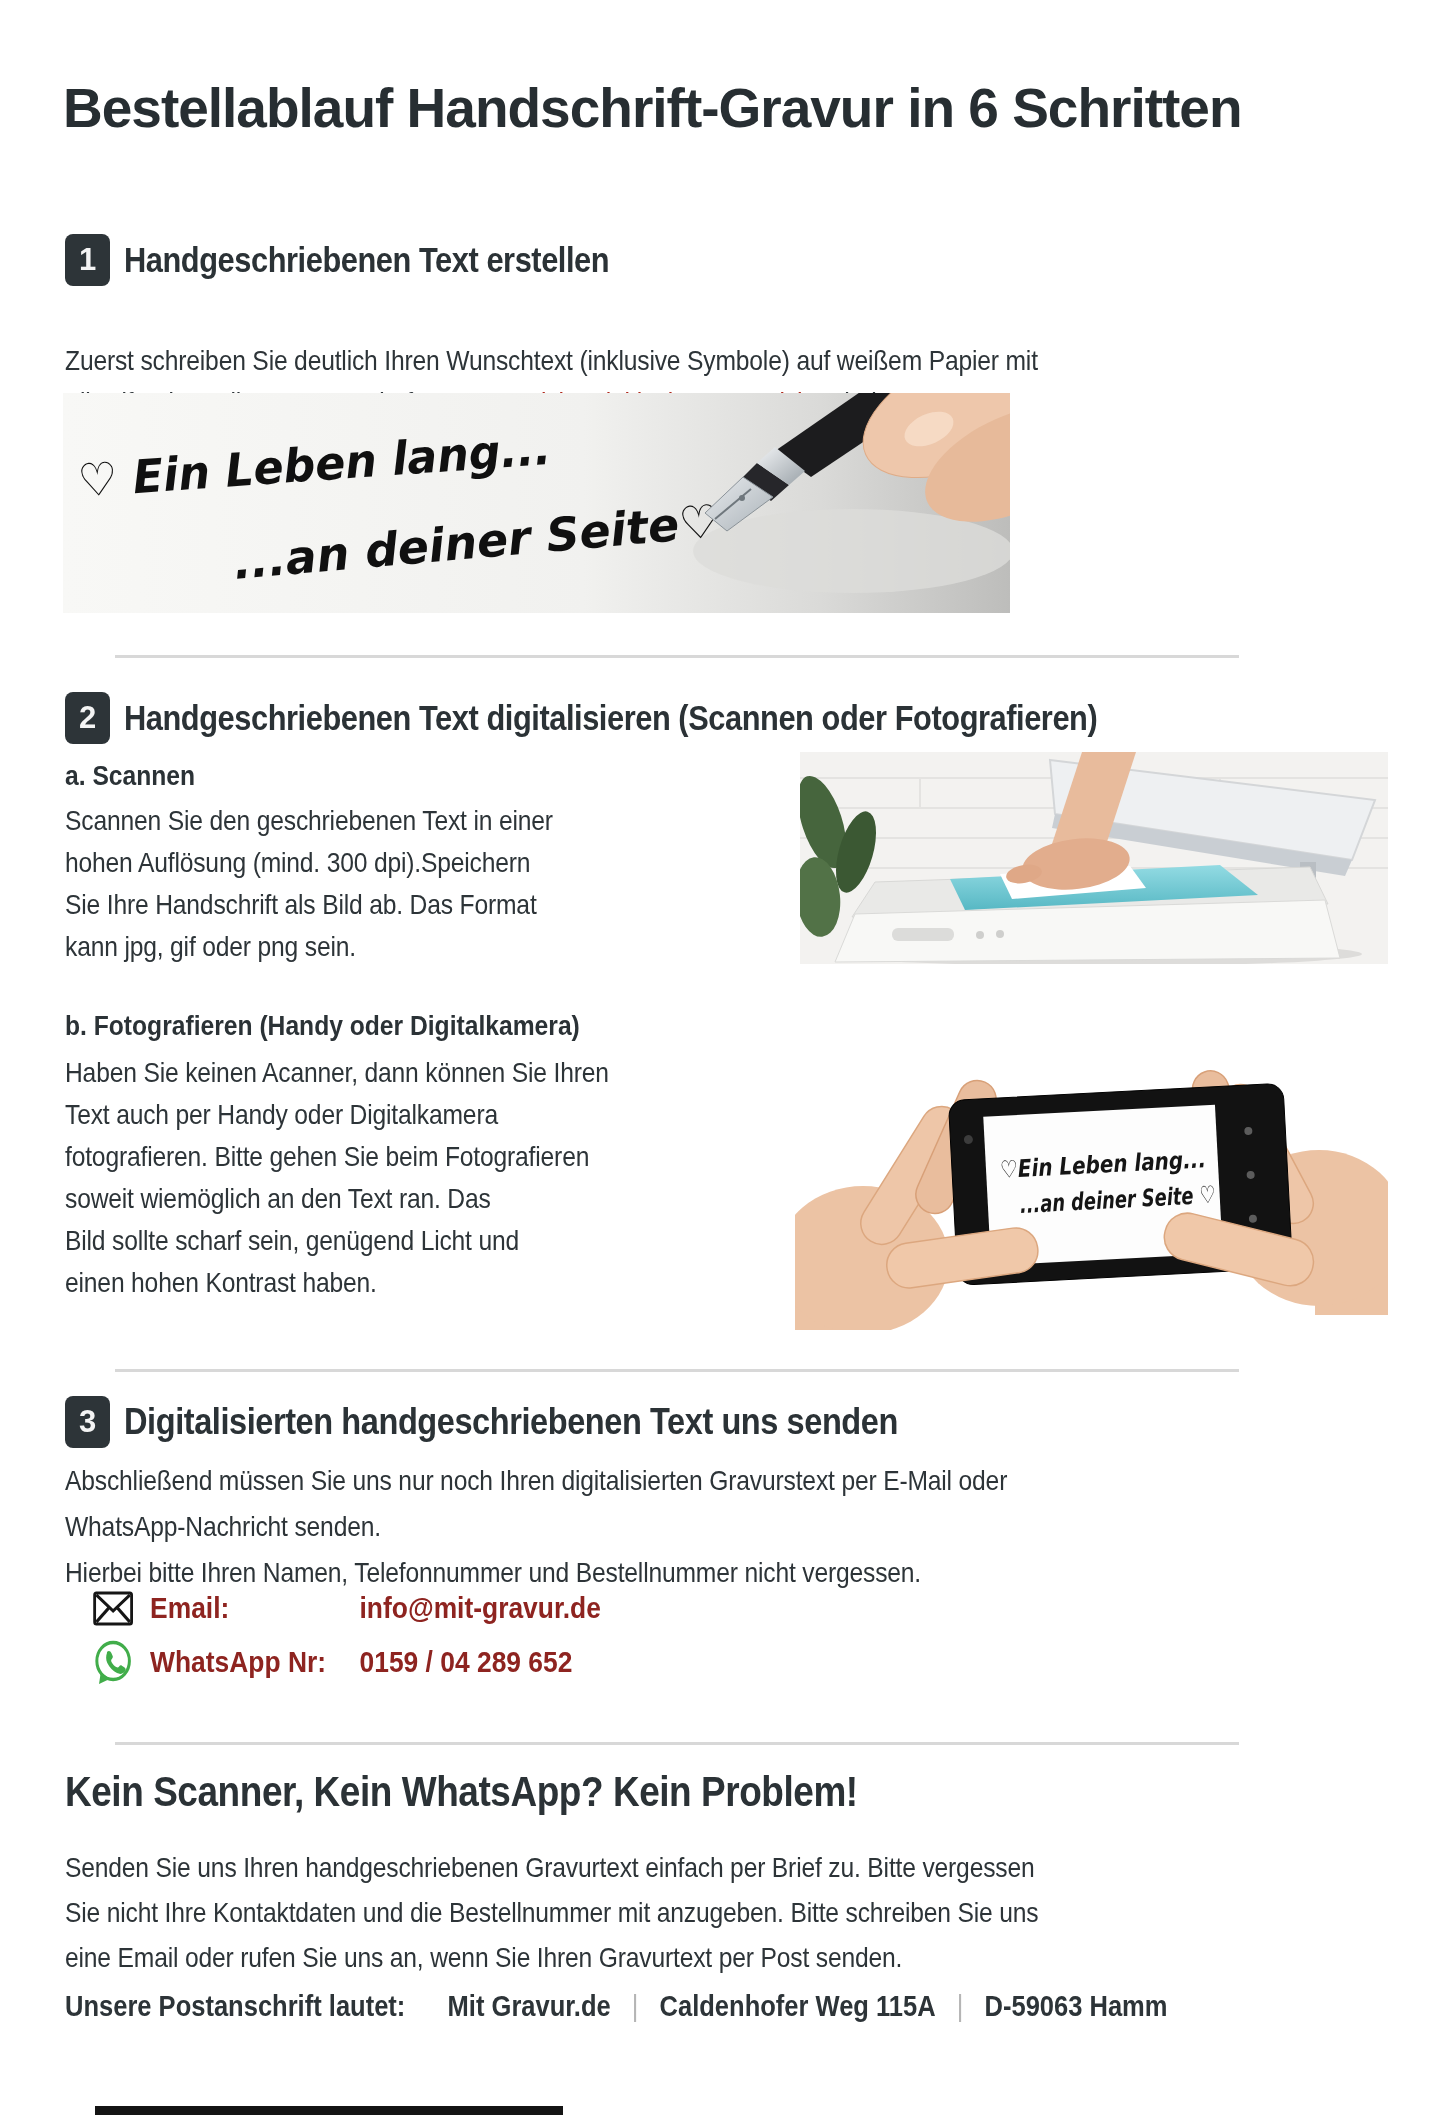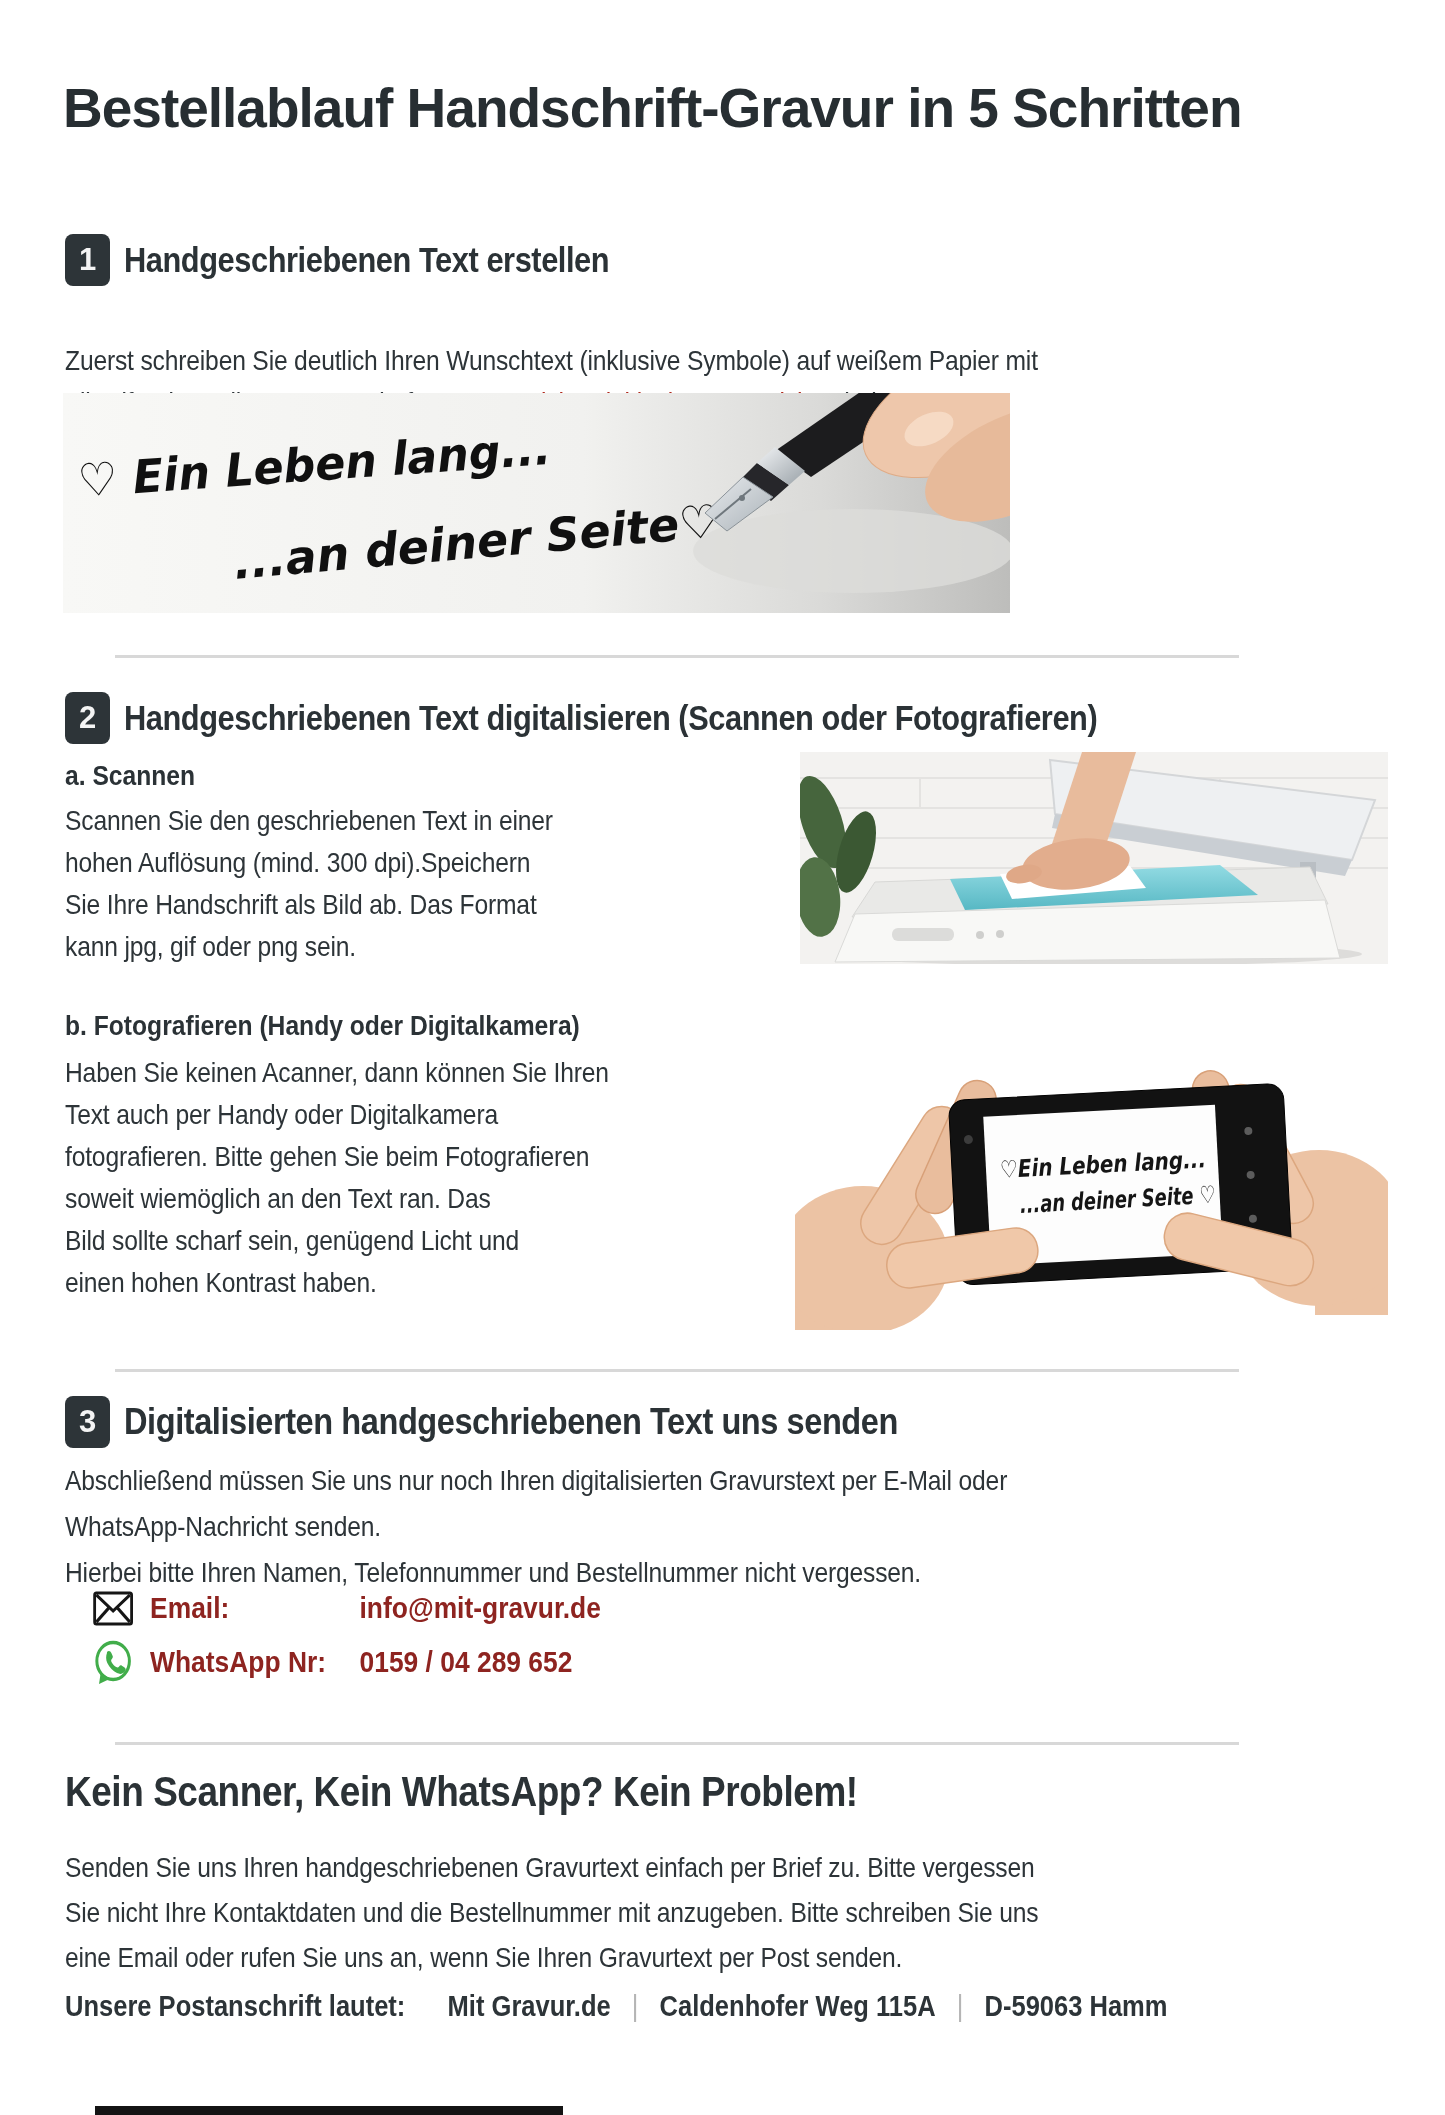--- a/index.html
+++ b/index.html
@@ -47,21 +47,21 @@
   .postal-label { font-weight:bold; margin-right:48px; }
   .postal-item { font-weight:bold; }
   .postal-sep { color:#b5b5b5; font-weight:normal; margin:0 24px; }
   .cutoff-bar { background:#141414; }
 </style>
 </head>
 <body>
 
 <div class="page">
 
-  <h1 class="abs title">Bestellablauf Handschrift-Gravur in 5 Schritten</h1>
+  <h1 class="abs title">Bestellablauf Handschrift-Gravur in 6 Schritten</h1>
 
   <div class="abs badge" style="left:65px; top:234px;">
     <span>1</span>
   </div>
   <div class="abs step-heading sx" style="left:124px; top:234px;">Handgeschriebenen Text erstellen</div>
 
   <p class="abs body-text sx" style="left:65px; top:298px; margin:0;">
     <span>Zuerst schreiben Sie deutlich Ihren Wunschtext (inklusive Symbole) auf weißem Papier mit
 Filzstift oder Füller. Der Text darf </span><span class="red">max. 30 Zeichen inklusive Leerzeichen</span><span> haben.</span>
   </p>

